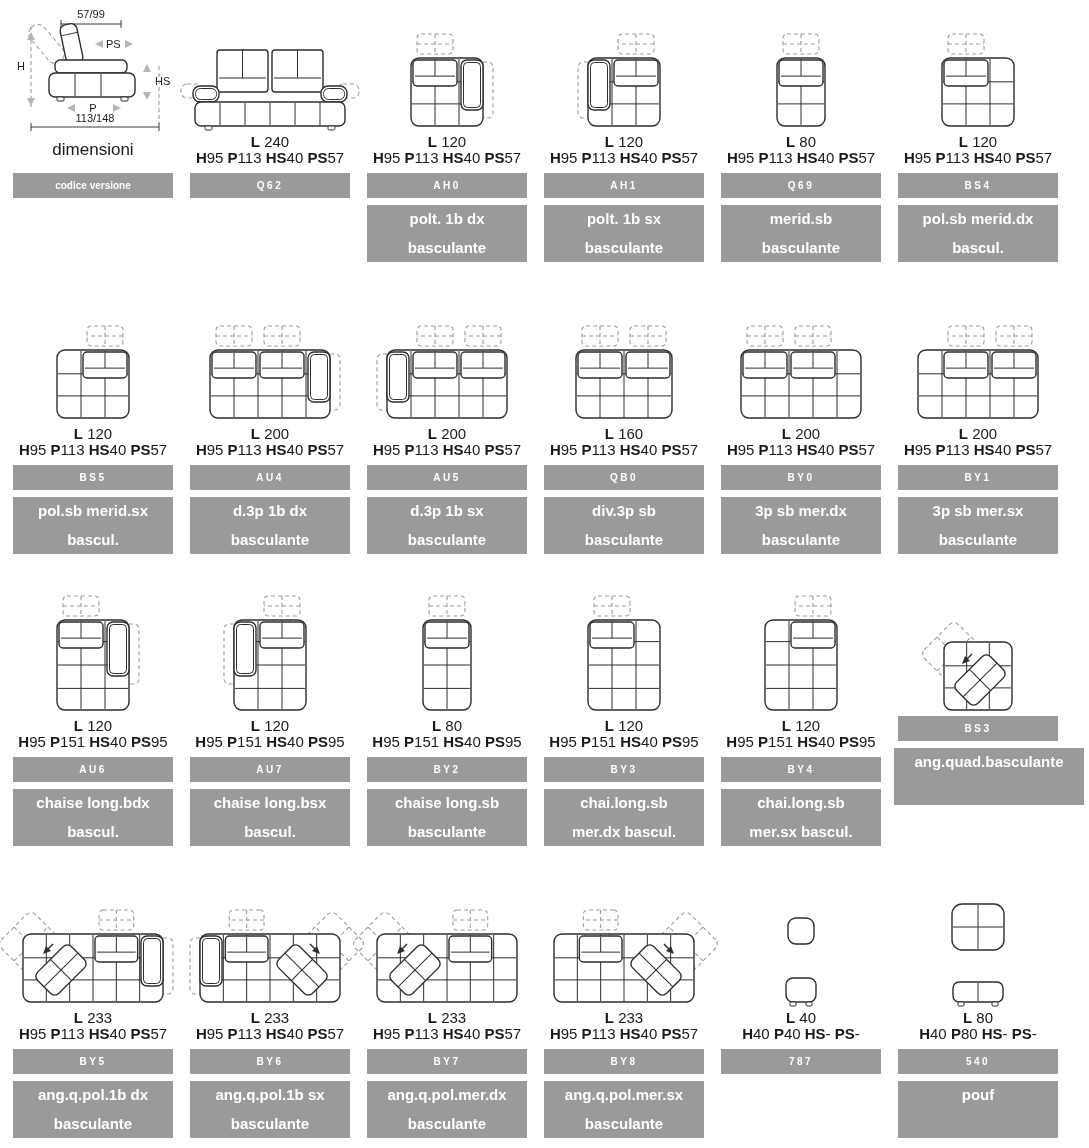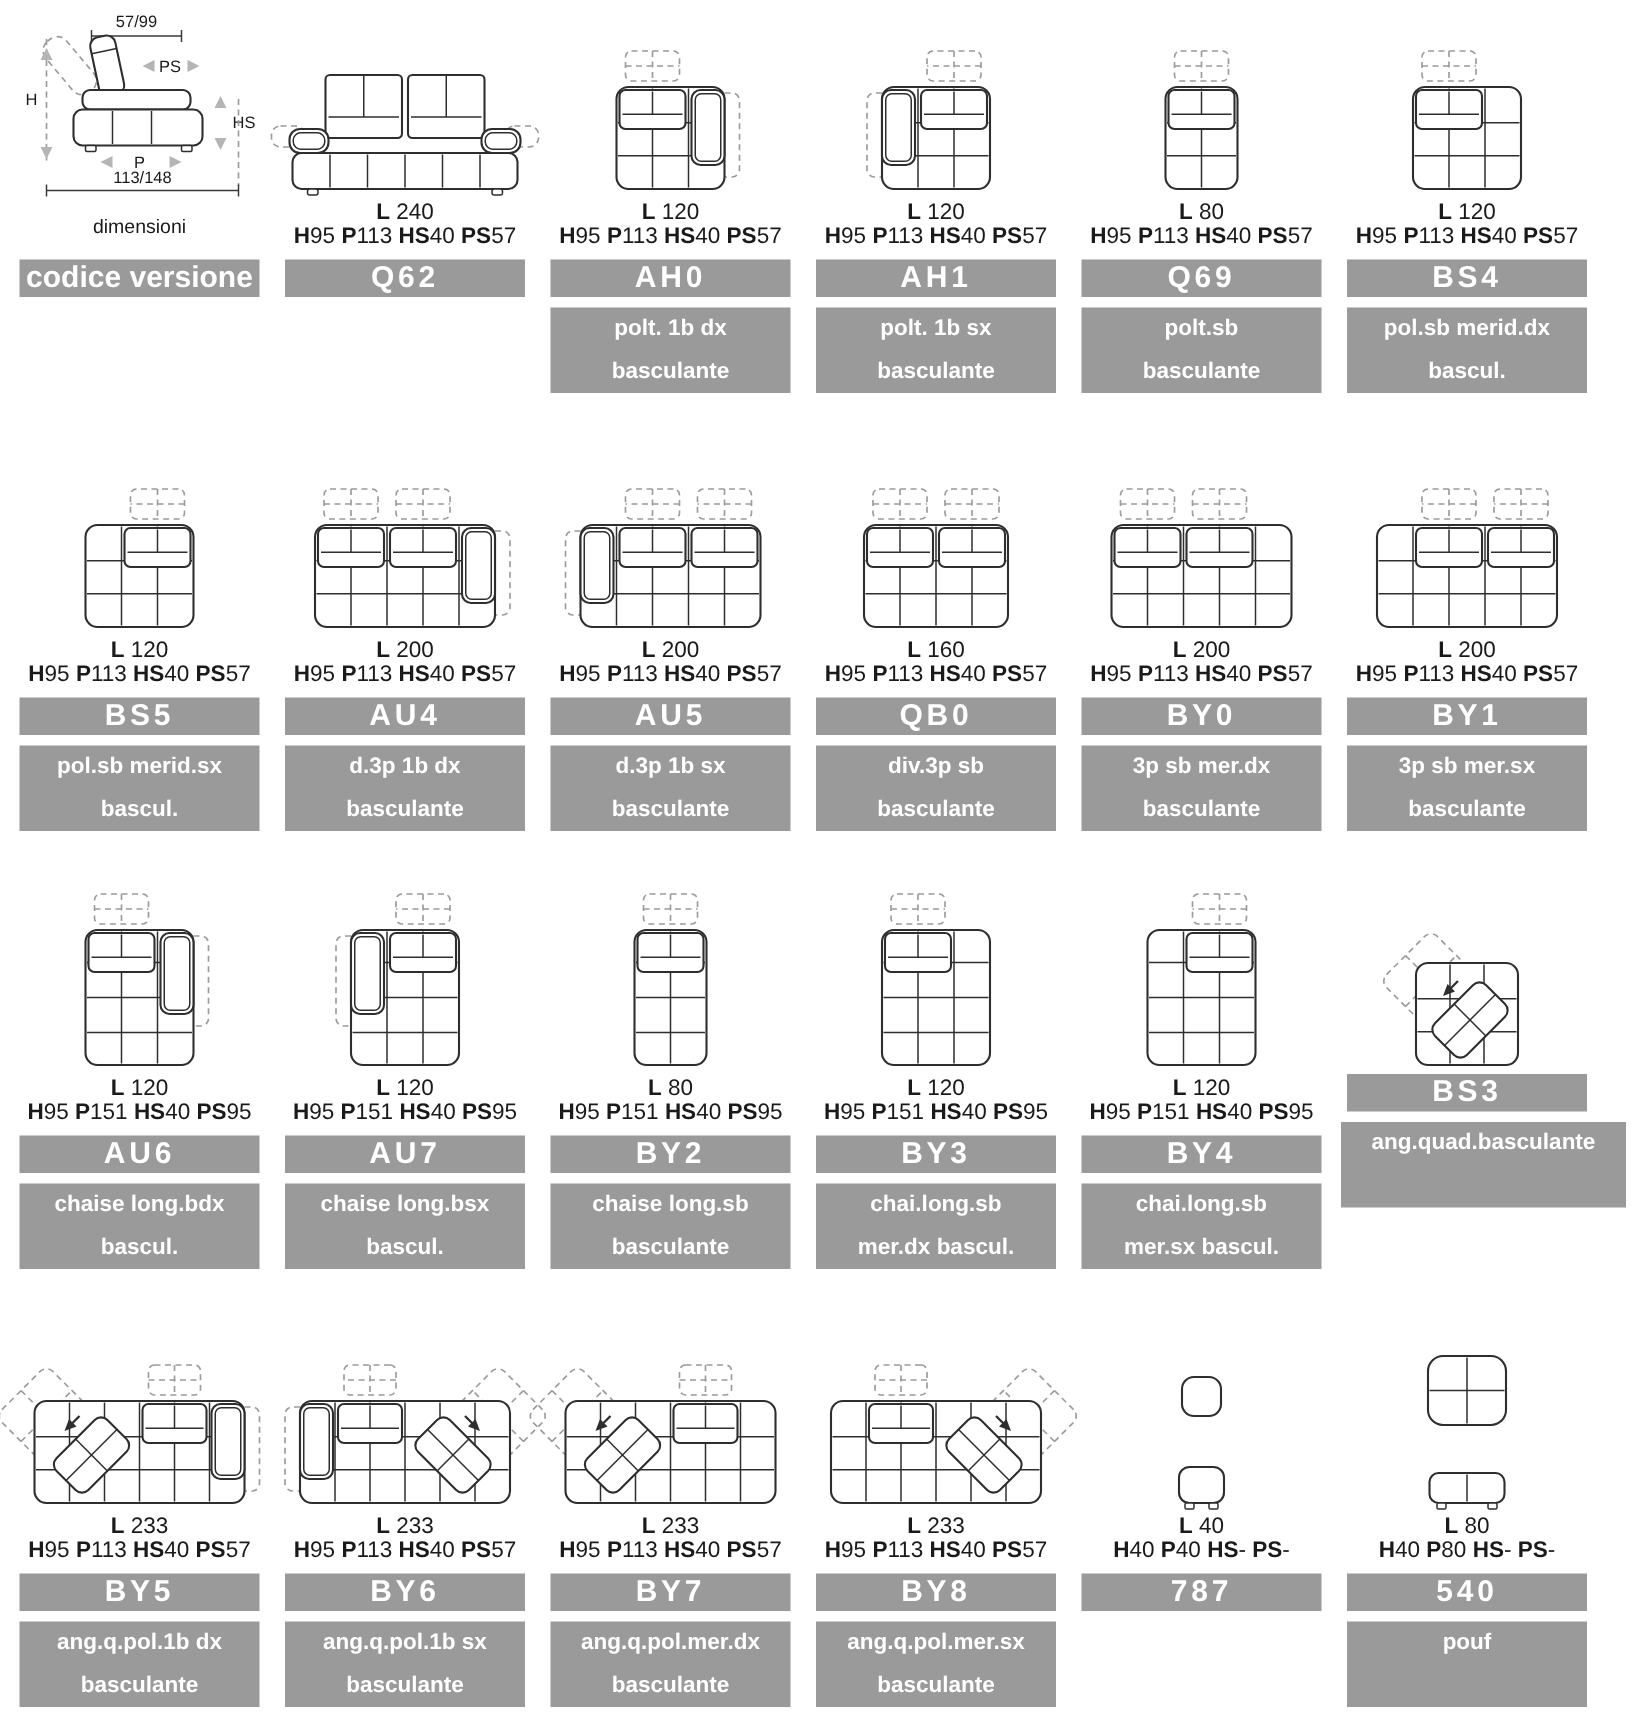--- a/index.html
+++ b/index.html
@@ -4,23 +4,23 @@
 <style>
   :root{ --line:#2e2e2e; --dash:#9b9b9b; --badge:#9a9a9a; --badge-text:#ffffff; --arrow:#b5b5b5; }
   html,body{margin:0;padding:0;}
   body{width:1089px;height:1148px;background:#fff;font-family:"Liberation Sans",sans-serif;overflow:hidden;}
   #grid{display:grid;grid-template-columns:repeat(6,160px);column-gap:17px;row-gap:38px;padding:8px 13px 0 13px;}
   .cell{display:flex;flex-direction:column;}
   .drawing{height:124px;display:flex;align-items:flex-end;justify-content:center;}
   .dims{height:32px;margin:2px 0 7px;text-align:center;font-size:15px;line-height:16px;color:#1a1a1a;}
   .dims b{font-weight:700;}
   .legend-title{height:32px;margin:2px 0 7px;display:flex;align-items:center;justify-content:center;
-    font-size:13px;color:#1a1a1a;}
+    font-size:17px;color:#1a1a1a;}
   .badge{background:var(--badge);color:var(--badge-text);font-weight:700;text-align:center;}
-  .badge.code{height:25px;line-height:25px;font-size:20px;margin-bottom:7px;}
+  .badge.code{height:25px;line-height:25px;font-size:10px;margin-bottom:7px;}
   .badge.code.spaced{letter-spacing:2.5px;}
   .badge.desc{height:57px;box-sizing:border-box;padding:5px 2px 6px;display:flex;flex-direction:column;
     justify-content:space-between;font-size:15px;line-height:17px;}
   .badge.desc.wide{margin-right:-26px;margin-left:-4px;}
   svg{overflow:visible;display:block;}
   rect.fl{fill:#fff;stroke:var(--line);stroke-width:1.4;}
   rect.fl2{fill:#fff;stroke:var(--line);stroke-width:1;}
   line.ln{stroke:var(--line);stroke-width:1;}
   rect.ds{fill:none;stroke:var(--dash);stroke-width:1.1;stroke-dasharray:4 3;}
   line.ds{stroke:var(--dash);stroke-width:1.1;stroke-dasharray:4 3;}
@@ -182,21 +182,21 @@
           <line x1="4" y1="18.12" x2="44" y2="18.12" class="ln"></line>
           <line x1="24" y1="3" x2="24" y2="18.12" class="ln"></line>
         </svg>
       </div>
     <div class="dims">
       <div class="dim-l"><b>L</b> <span>80</span></div>
       <div class="dim-specs"><b>H</b><span>95</span> <b>P</b><span>113</span> <b>HS</b><span>40</span> <b>PS</b><span>57</span> </div>
     </div>
     <div class="badge code spaced">Q69</div>
     <div class="badge desc">
-        <span>polt.sb</span>
+        <span>merid.sb</span>
         <span>basculante</span>
       </div>
   </div>
     <div class="cell">
     <div class="drawing">
         <svg width="88" height="100" viewBox="-8 -26 88 100">
           <rect x="6" y="-24" width="36" height="20" rx="4" class="ds"></rect>
           <line x1="24" y1="-24" x2="24" y2="-4" class="ds"></line>
           <line x1="6" y1="-14" x2="42" y2="-14" class="ds"></line>
           <rect x="0" y="0" width="72" height="68" rx="8" class="fl"></rect>

